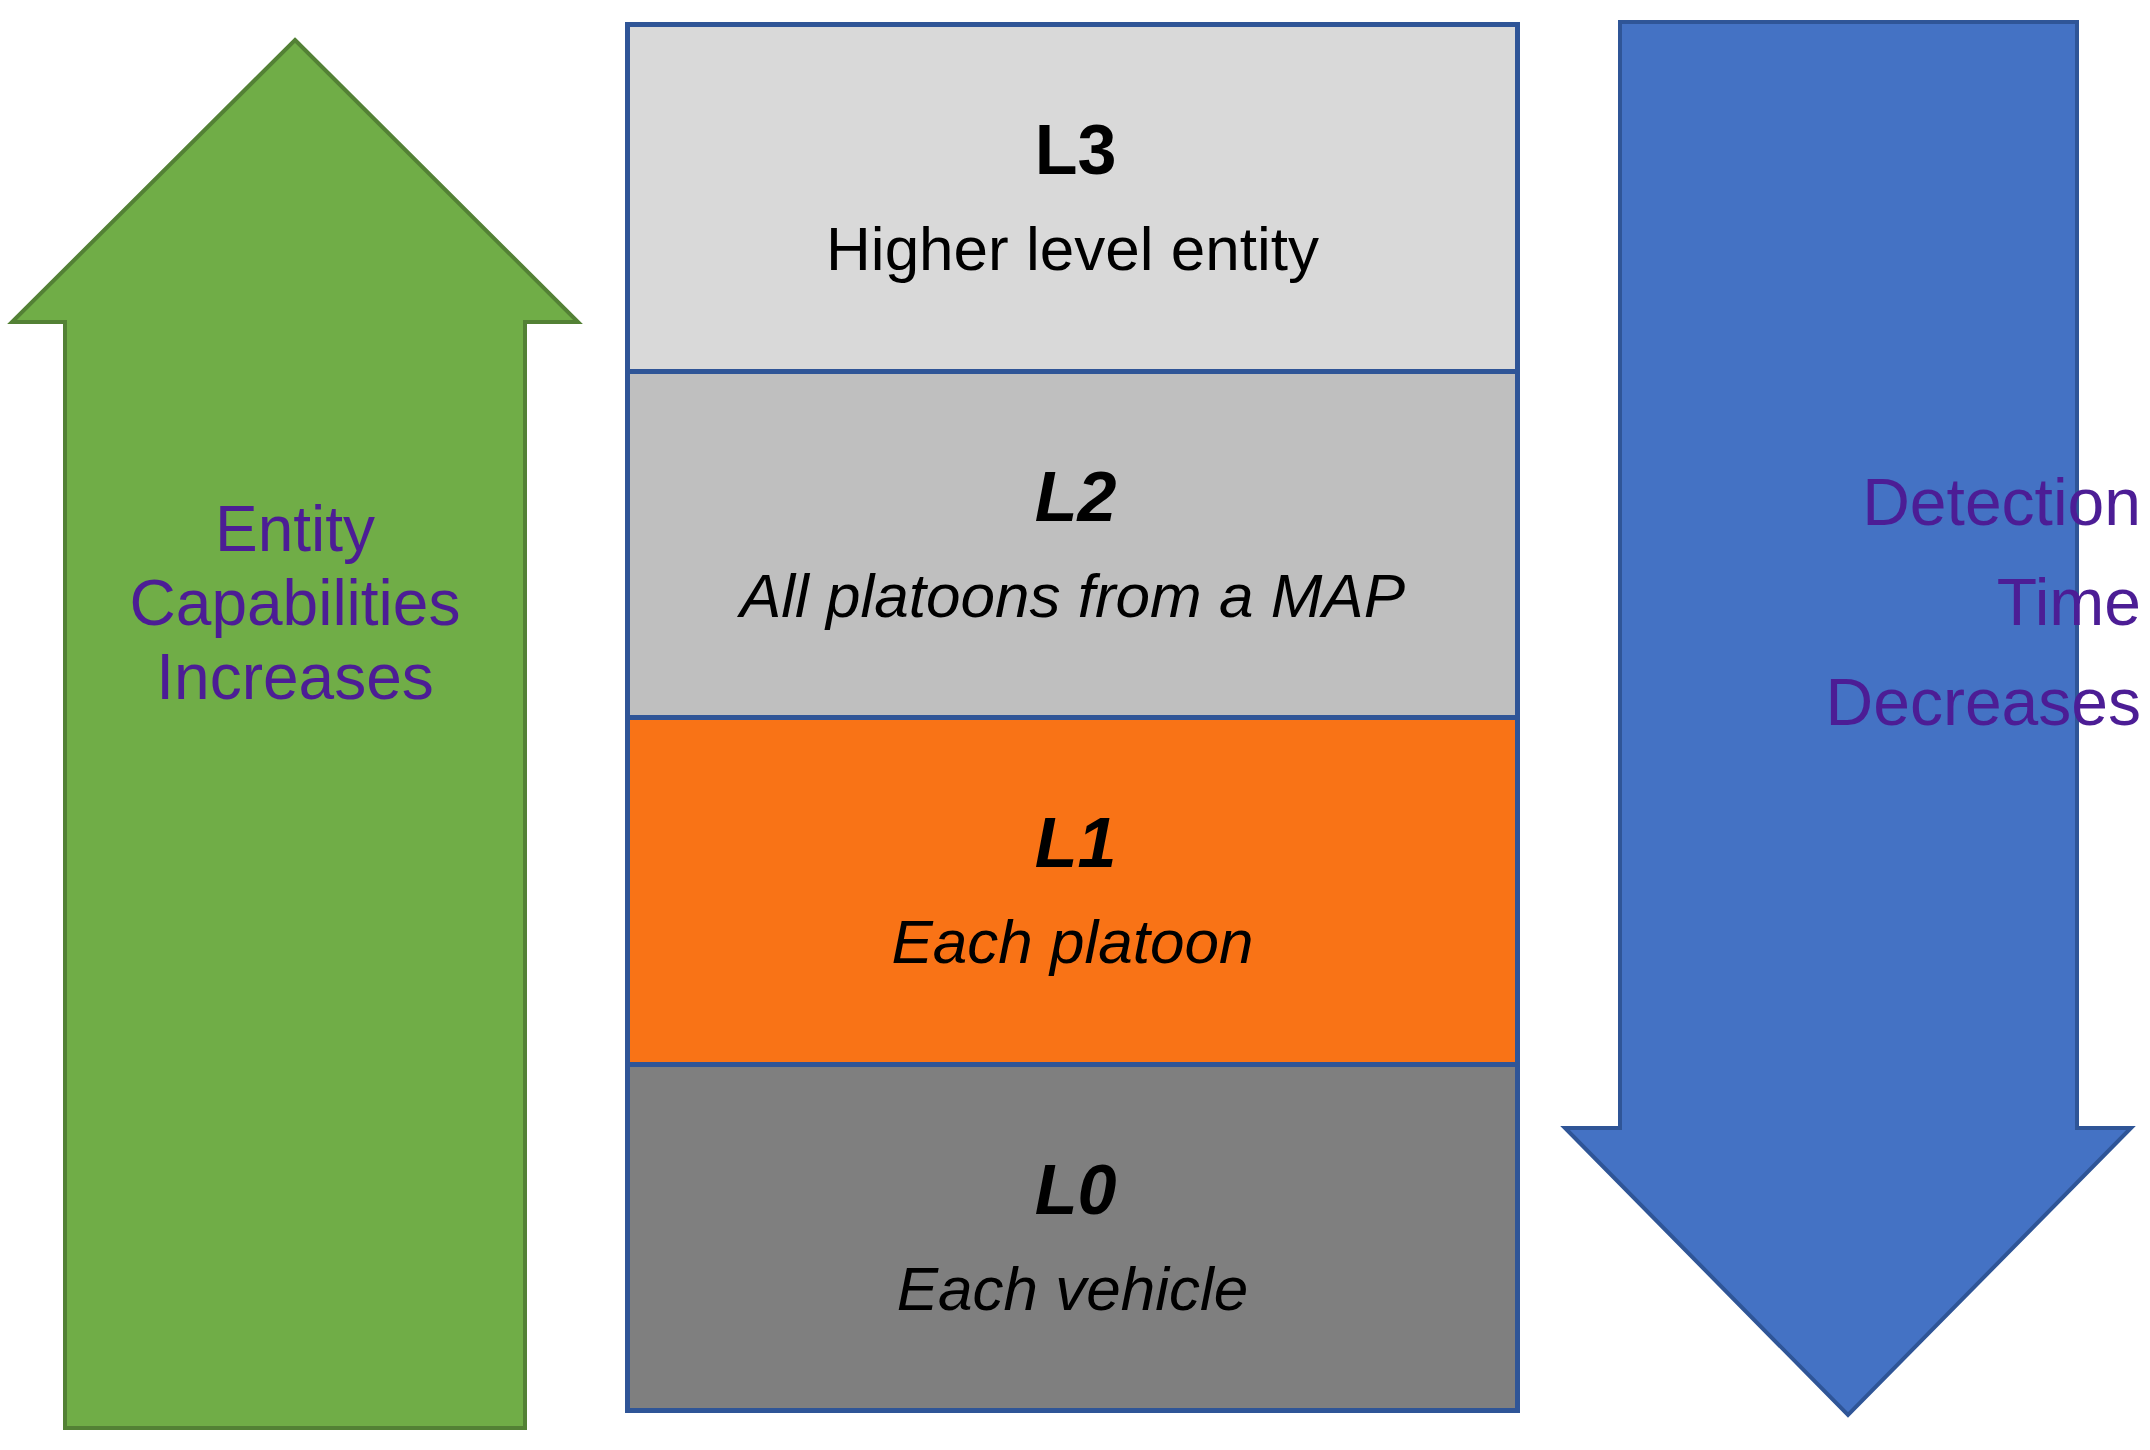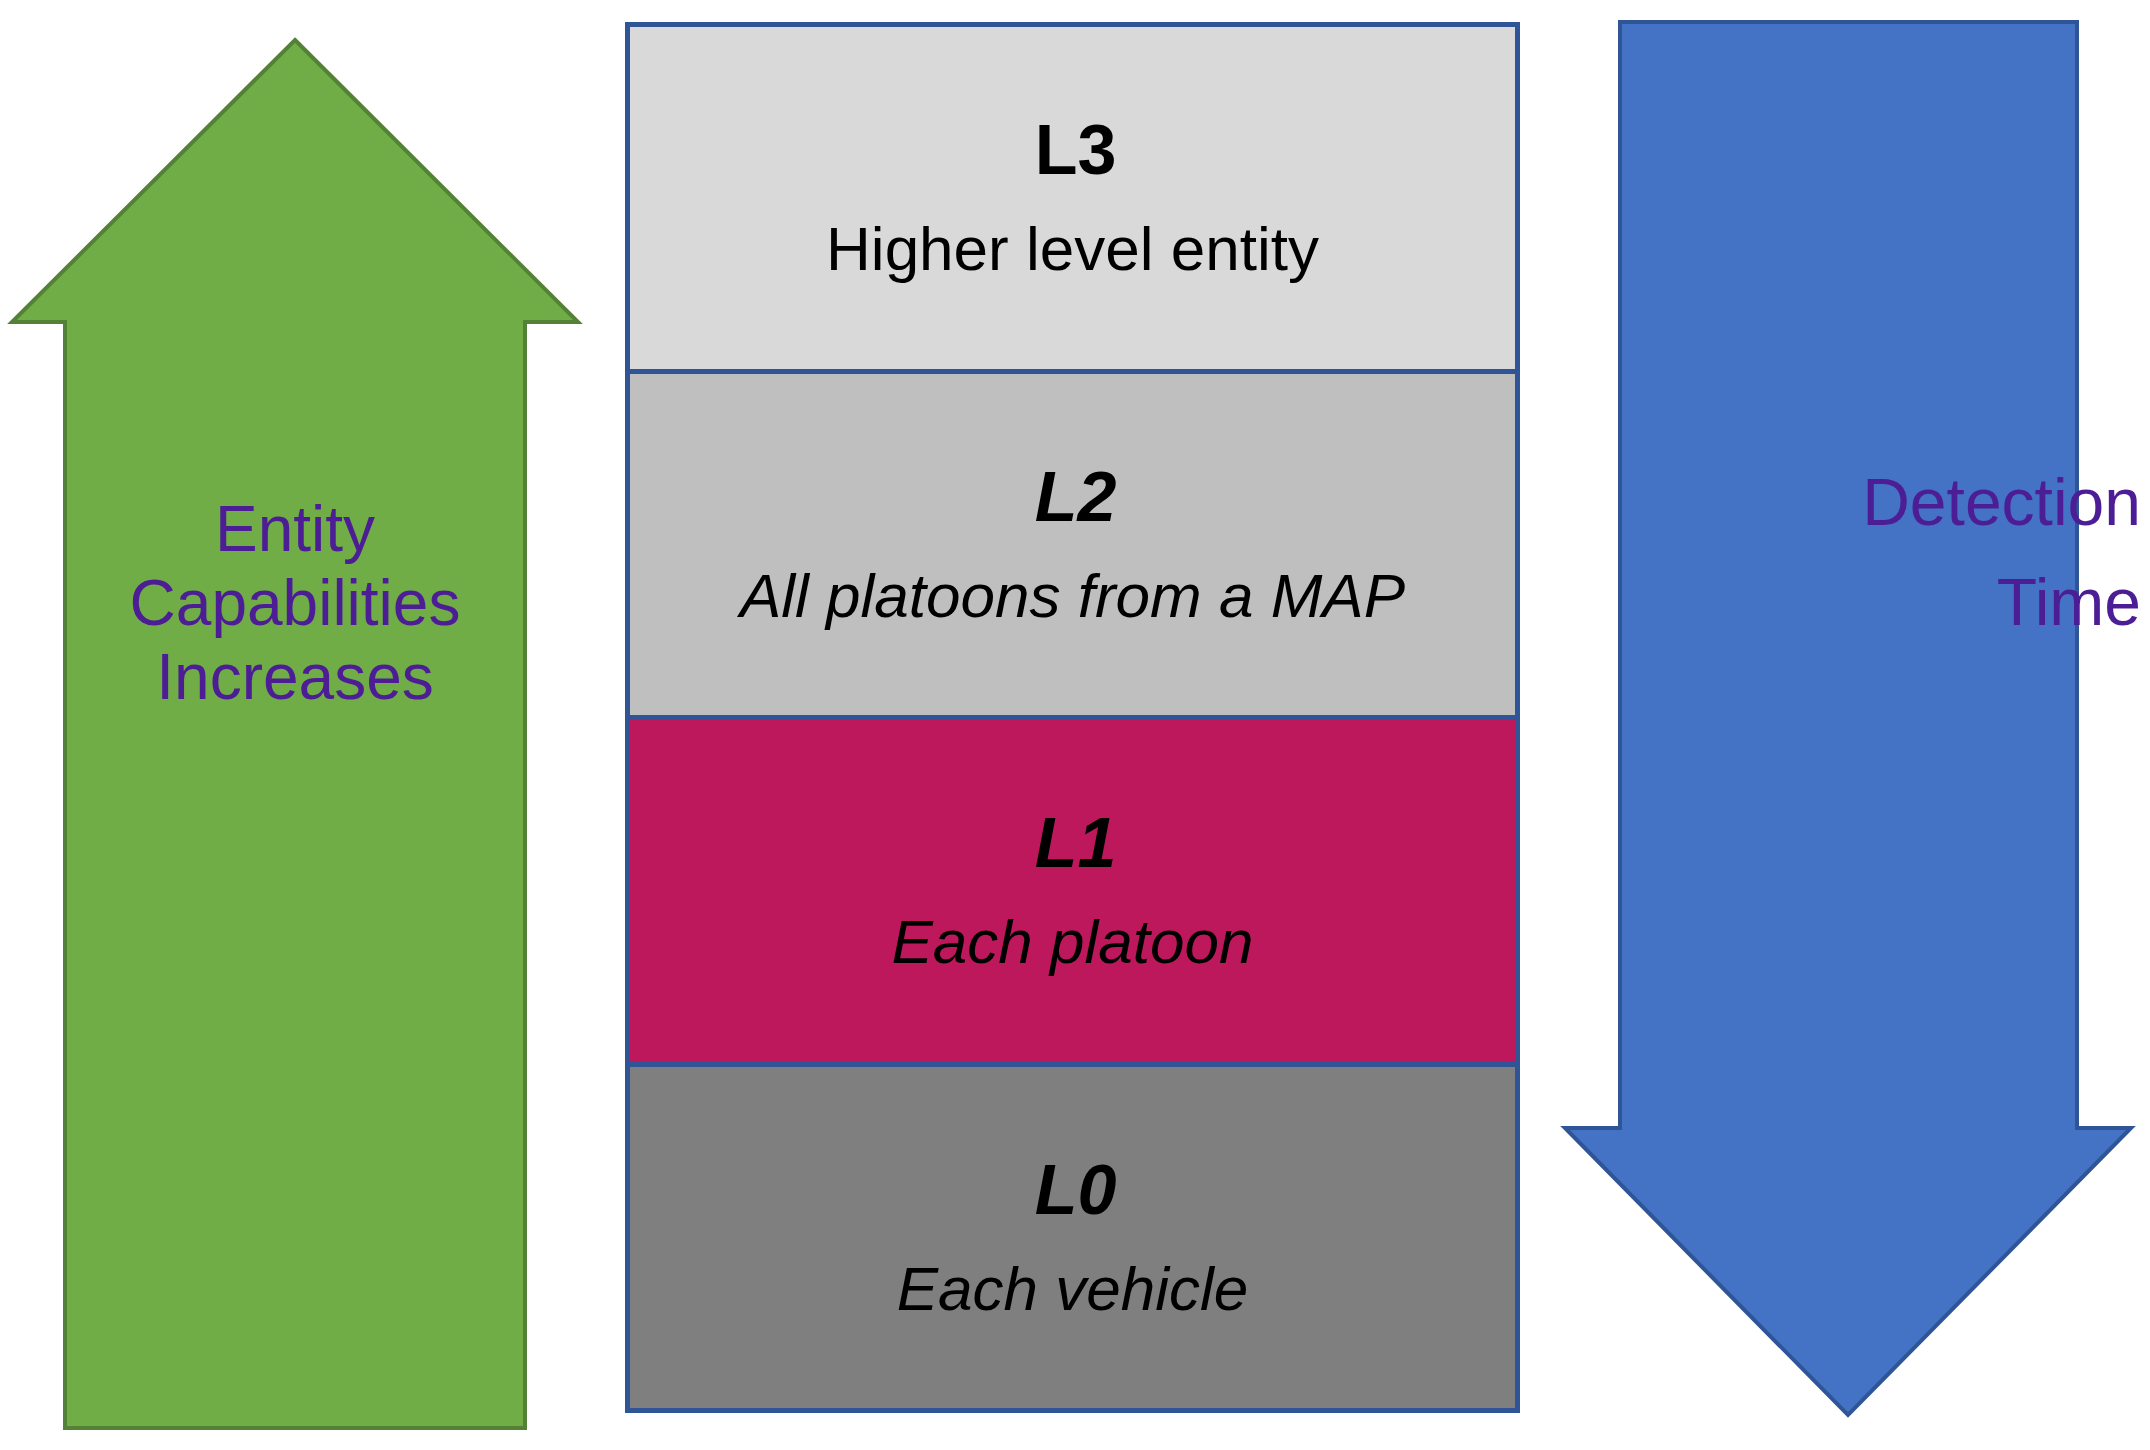--- a/index.html
+++ b/index.html
@@ -94,35 +94,36 @@
 
   <div class="arrow-text green-arrow-text">
     <span class="line">Entity</span>
     <span class="line">Capabilities</span>
     <span class="line">Increases</span>
   </div>
 
   <div class="arrow-text blue-arrow-text">
     <span class="line">Detection</span>
     <span class="line">Time</span>
+    <span class="line">Decreases</span>
   </div>
 
   <div class="levels">
 
     <div class="level" style="background: rgb(217, 217, 217);">
       <div class="level-id">L3</div>
       <div class="level-desc">Higher level entity</div>
     </div>
 
     <div class="level" style="background: rgb(191, 191, 191);">
       <div class="level-id">L2</div>
       <div class="level-desc">All platoons from a MAP</div>
     </div>
 
-    <div class="level" style="background: #be185d;">
+    <div class="level" style="background: #f97316;">
       <div class="level-id">L1</div>
       <div class="level-desc">Each platoon</div>
     </div>
 
     <div class="level" style="background: rgb(127, 127, 127);">
       <div class="level-id">L0</div>
       <div class="level-desc">Each vehicle</div>
     </div>
 
   </div>

